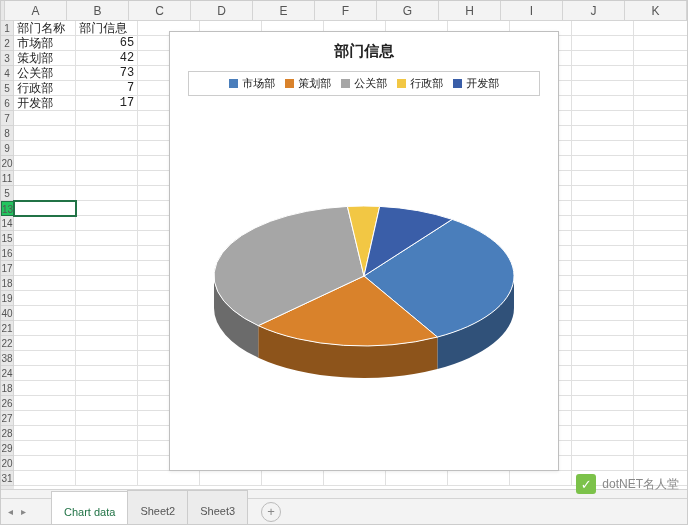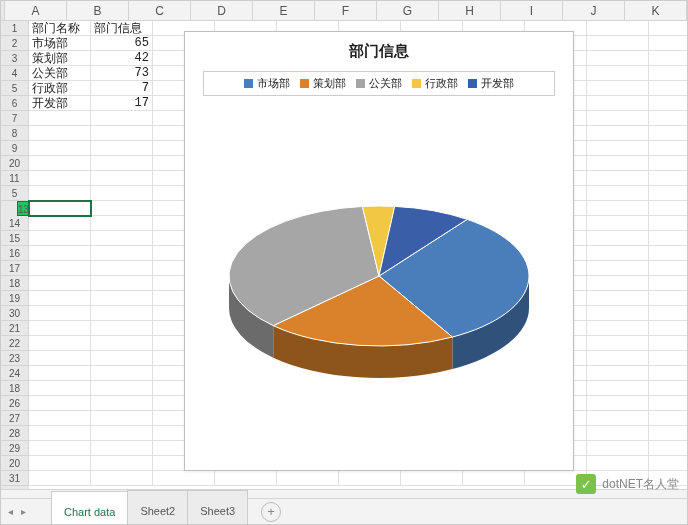--- a/index.html
+++ b/index.html
@@ -8,21 +8,21 @@
 
   
   .col-headers { display: flex; height: 20px; border-bottom: 1px solid #d4d4d4; background: #f3f3f3; }
   .row-head-spacer { width: 28px; border-right: 1px solid #d4d4d4; background: #e8e8e8; }
   .col-h { width: 62px; border-right: 1px solid #d4d4d4; text-align: center; line-height: 20px; color: #555; }
 
   
   .grid-body { display: flex; height: 470px; overflow: hidden; }
   .row-headers { width: 28px; background: #e8e8e8; }
   .row-h { height: 15px; border-bottom: 1px solid #d4d4d4; border-right: 1px solid #d4d4d4; text-align: center; line-height: 15px; font-size: 10px; color: #555; }
-  .row-h.sel { background: #22c55e; border: 1px solid #217346; margin-left: 16px; }
+  .row-h.sel { background: #22c55e; border: 1px solid #217346; }
   .cells { position: relative; flex: 1; }
   .cell-row { display: flex; height: 15px; }
   .cell { width: 62px; height: 15px; border-right: 1px solid #e0e0e0; border-bottom: 1px solid #e0e0e0; padding: 0 3px; line-height: 15px; overflow: hidden; white-space: nowrap; }
   .cell.num { text-align: right; font-family: Liberation Mono, monospace; }
   .cell.sel { outline: 2px solid #217346; outline-offset: -1px; background: #fff; z-index: 2; position: relative; }
 
   
   .chart-obj { position: absolute; left: 155px; top: 10px; width: 390px; height: 440px; background: #fff; border: 1px solid #bfbfbf; box-shadow: 0 1px 3px rgba(0,0,0,0.08); }
   .chart-title { text-align: center; font-weight: bold; font-size: 15px; padding: 10px 0 6px 0; }
   .legend { display: flex; justify-content: center; gap: 10px; border: 1px solid #ccc; margin: 4px 18px; padding: 4px 6px; font-size: 11px; flex-wrap: wrap; }
@@ -81,24 +81,24 @@
         <div class="row-h">20</div>
         <div class="row-h">11</div>
         <div class="row-h">5</div>
         <div class="row-h sel">13</div>
         <div class="row-h">14</div>
         <div class="row-h">15</div>
         <div class="row-h">16</div>
         <div class="row-h">17</div>
         <div class="row-h">18</div>
         <div class="row-h">19</div>
-        <div class="row-h">30</div>
+        <div class="row-h">40</div>
         <div class="row-h">21</div>
         <div class="row-h">22</div>
-        <div class="row-h">23</div>
+        <div class="row-h">38</div>
         <div class="row-h">24</div>
         <div class="row-h">18</div>
         <div class="row-h">26</div>
         <div class="row-h">27</div>
         <div class="row-h">28</div>
         <div class="row-h">29</div>
         <div class="row-h">20</div>
         <div class="row-h">31</div>
       </div>
     <div class="cells" id="cells-container">

